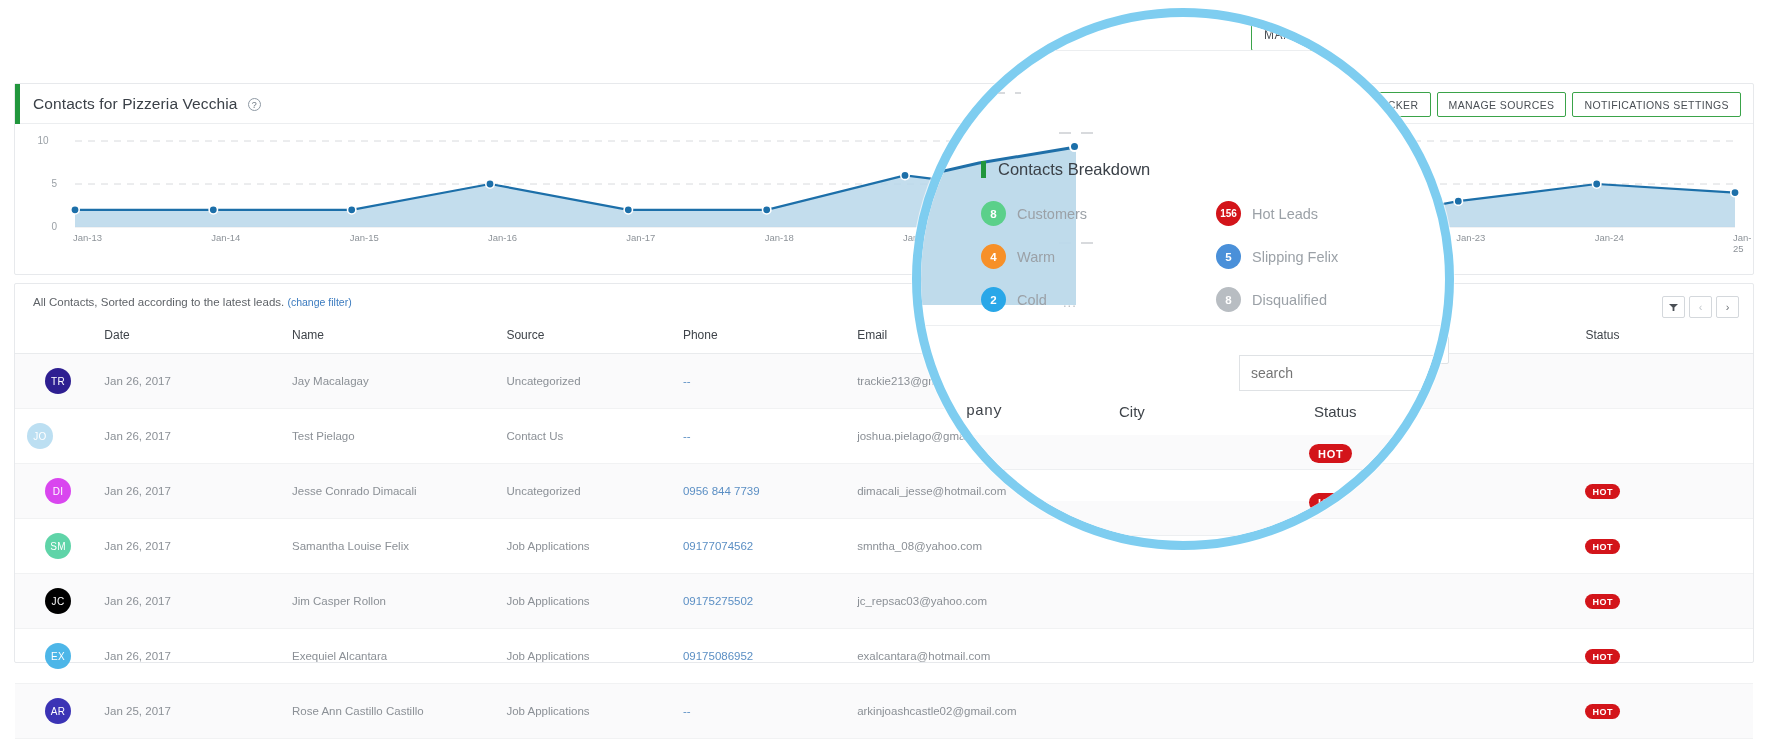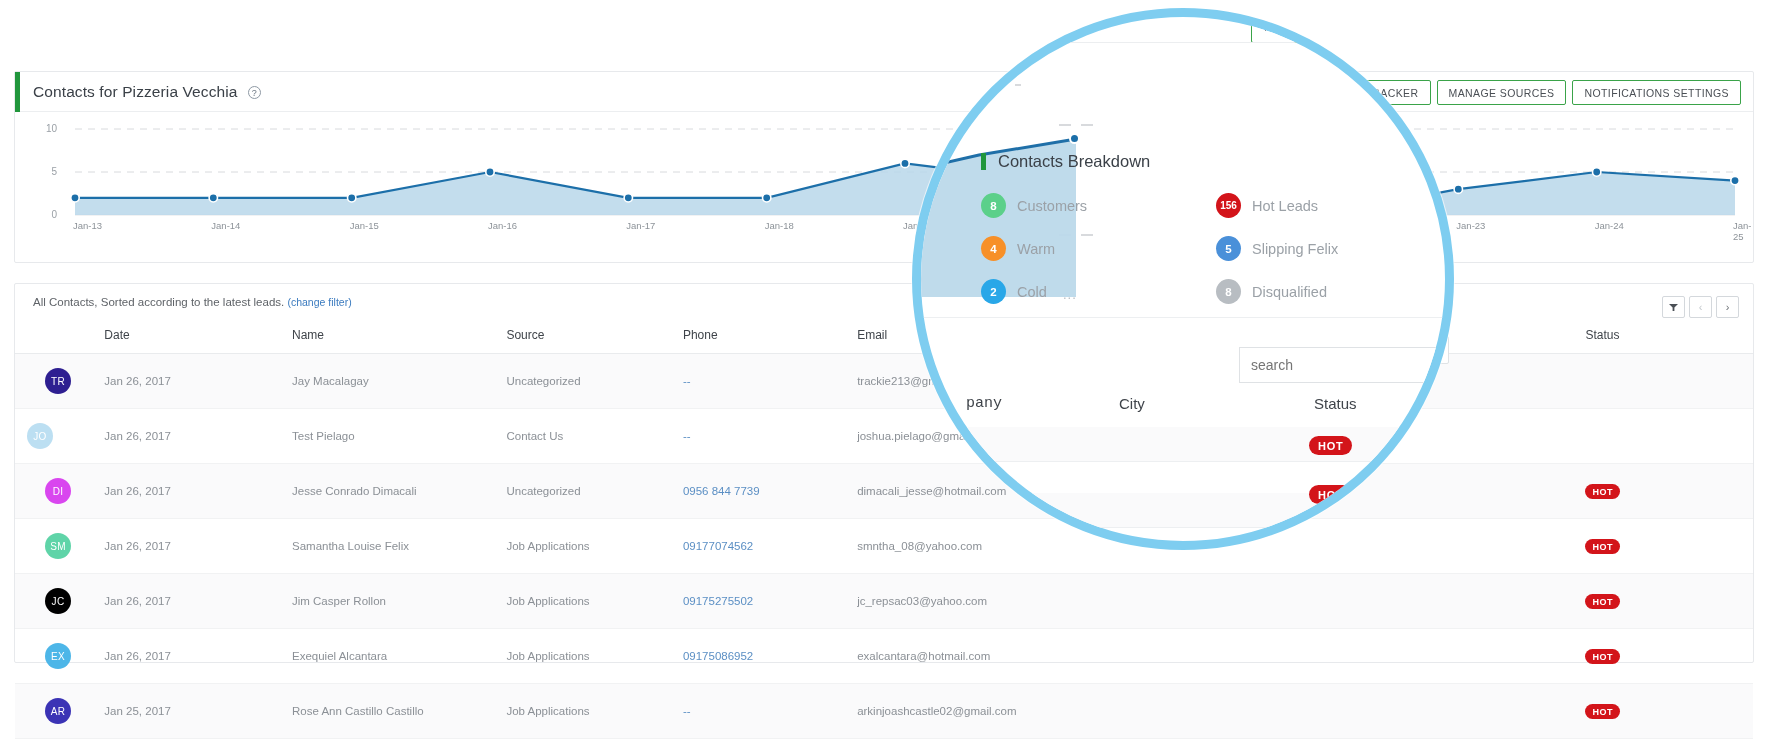--- a/index.html
+++ b/index.html
@@ -11,21 +11,21 @@
   }
   #app { position: relative; width: 1768px; height: 754px; background:#fff; }
 
   
   .card {
     position: absolute;
     background: #fff;
     border: 1px solid #e7e9ec;
     border-radius: 2px;
   }
-  #chart-card { left: 14px; top: 71px; width: 1740px; height: 192px; }
+  #chart-card { left: 14px; top: 83px; width: 1740px; height: 192px; }
 
   .card-head {
     position: relative;
     height: 40px;
     border-bottom: 1px solid #eceef0;
     display: flex; align-items: center;
   }
   .green-bar {
     position:absolute; left:0; top:0; width: 5px; height: 40px;
     background: #21963c;
@@ -174,21 +174,21 @@
   #lens {
     position: absolute;
     left: 912px; top: 8px;
     width: 542px; height: 542px;
     border-radius: 50%;
     border: 9px solid #7ecdf0;
     background: #fff;
     overflow: hidden;
     box-shadow: 0 0 0 1px rgba(255,255,255,.6);
   }
-  #lens-inner { position: absolute; left: 0; top: 0; width: 542px; height: 542px; }
+  #lens-inner { position: absolute; left: 0; top: 8px; width: 542px; height: 542px; }
 
   
   .lens-topline {
     position: absolute; left: 0; top: 25px; width: 542px; height: 1px;
     background: #eceef0;
   }
   .lens-seprow {
     position: absolute; left: 0; width: 542px; height: 1px; background: #edeff1;
   }
 
@@ -285,21 +285,21 @@
             <circle cx="751.7" cy="85.8" r="4.2" fill="#1c6fa9" stroke="#fff" stroke-width="1.6"></circle>
             <circle cx="890.0" cy="51.4" r="4.2" fill="#1c6fa9" stroke="#fff" stroke-width="1.6"></circle>
             <circle cx="1028.3" cy="68.6" r="4.2" fill="#1c6fa9" stroke="#fff" stroke-width="1.6"></circle>
             <circle cx="1166.7" cy="85.8" r="4.2" fill="#1c6fa9" stroke="#fff" stroke-width="1.6"></circle>
             <circle cx="1305.0" cy="103.0" r="4.2" fill="#1c6fa9" stroke="#fff" stroke-width="1.6"></circle>
             <circle cx="1443.3" cy="77.2" r="4.2" fill="#1c6fa9" stroke="#fff" stroke-width="1.6"></circle>
             <circle cx="1581.7" cy="60.0" r="4.2" fill="#1c6fa9" stroke="#fff" stroke-width="1.6"></circle>
             <circle cx="1720.0" cy="68.6" r="4.2" fill="#1c6fa9" stroke="#fff" stroke-width="1.6"></circle>
           </g>
       </svg>
-      <div class="ytick" style="left:14px; top:11px;">10</div>
+      <div class="ytick" style="left:14px; top:11px;text-align:center;">10</div>
       <div class="ytick" style="left:14px; top:54px;">5</div>
       <div class="ytick" style="left:14px; top:97px;">0</div>
       <div id="xticks">
           <div class="xtick" style="left: 58px;">Jan-13</div>
           <div class="xtick" style="left: 196.333px;">Jan-14</div>
           <div class="xtick" style="left: 334.667px;">Jan-15</div>
           <div class="xtick" style="left: 473px;">Jan-16</div>
           <div class="xtick" style="left: 611.333px;">Jan-17</div>
           <div class="xtick" style="left: 749.667px;">Jan-18</div>
           <div class="xtick" style="left: 888px;">Jan-19</div>

